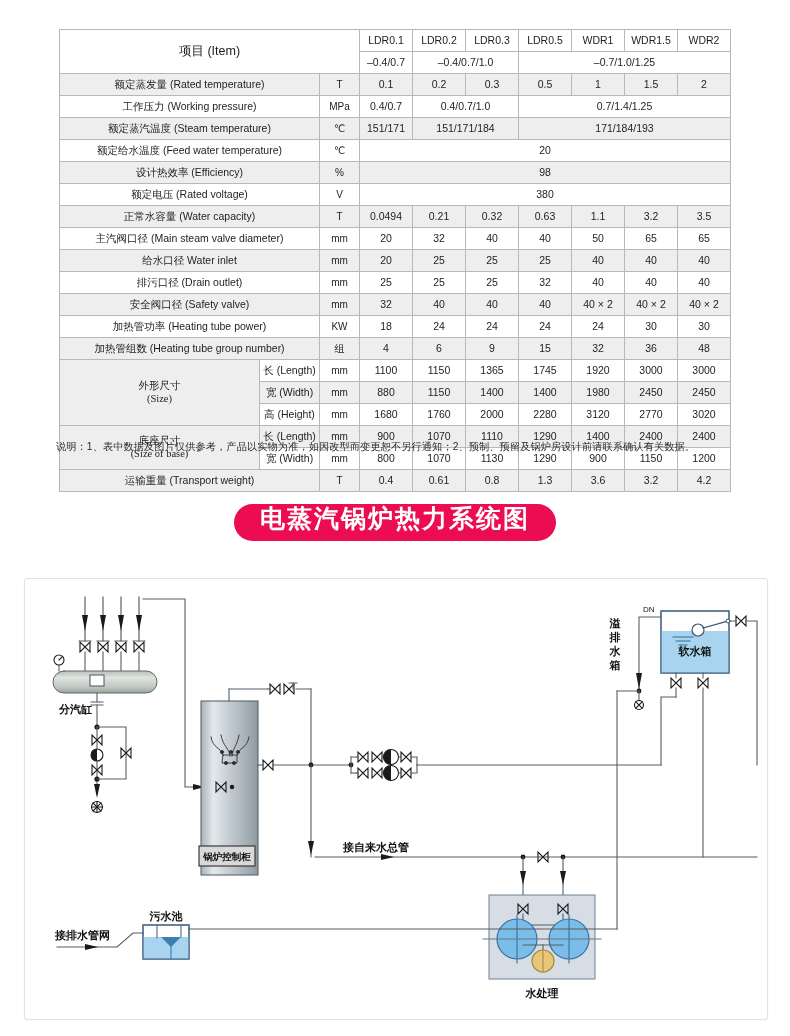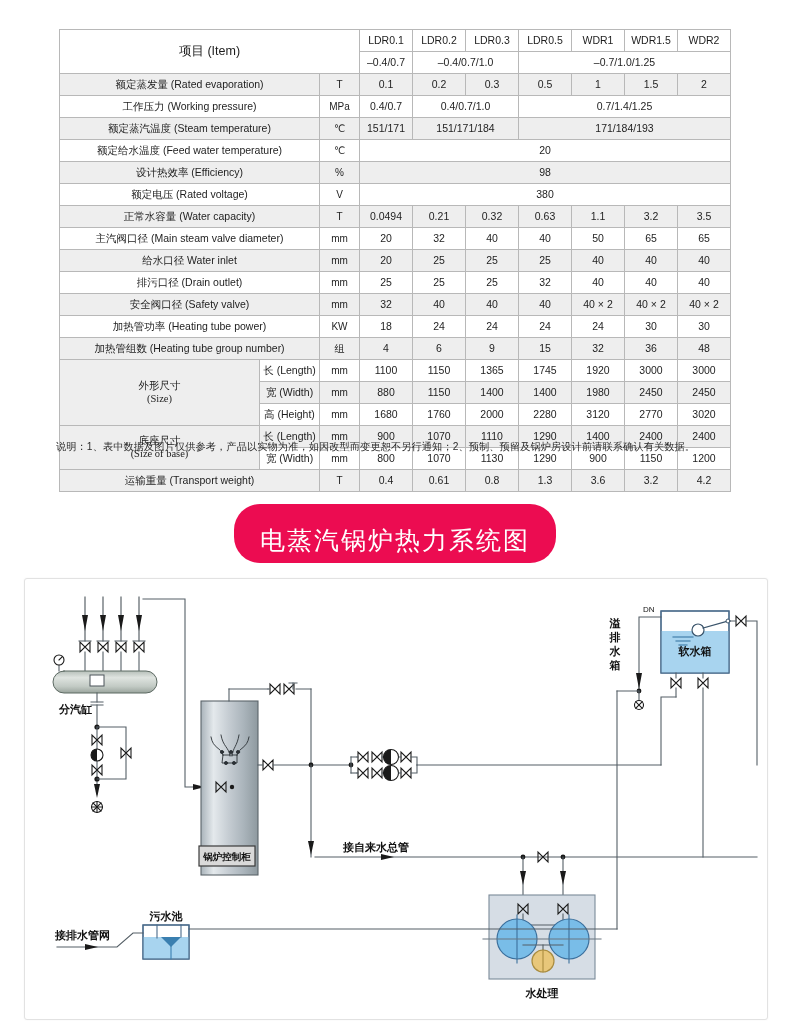--- a/index.html
+++ b/index.html
@@ -75,23 +75,23 @@
     left: 0;
     top: 504px;
     width: 790px;
     text-align: center;
   }
   .banner-pill {
     display: inline-block;
     background: #ec0c51;
     color: #ffffff;
     font-size: 25px;
-    font-weight: normal;
+    font-weight: bold;
     letter-spacing: 2px;
-    padding: 24px 26px 10px 26px;
+    padding: 2px 26px 10px 26px;
     border-radius: 26px;
     line-height: 1;
   }
 
   
   .diagram-frame {
     position: absolute;
     left: 24px;
     top: 578px;
     width: 742px;
@@ -148,21 +148,21 @@
           <td class="hdr">WDR1</td>
           <td class="hdr">WDR1.5</td>
           <td class="hdr">WDR2</td>
         </tr>
         <tr>
           <td colspan="1">–0.4/0.7</td>
           <td colspan="2">–0.4/0.7/1.0</td>
           <td colspan="4">–0.7/1.0/1.25</td>
         </tr>
         <tr class="alt">
-          <td class="itemcol" colspan="2">额定蒸发量 (Rated evaporation)</td>
+          <td class="itemcol" colspan="2">额定蒸发量 (Rated temperature)</td>
           <td class="unitcol">T</td>
           <td colspan="1">0.1</td>
           <td colspan="1">0.2</td>
           <td colspan="1">0.3</td>
           <td colspan="1">0.5</td>
           <td colspan="1">1</td>
           <td colspan="1">1.5</td>
           <td colspan="1">2</td>
         </tr>
         <tr class="">

